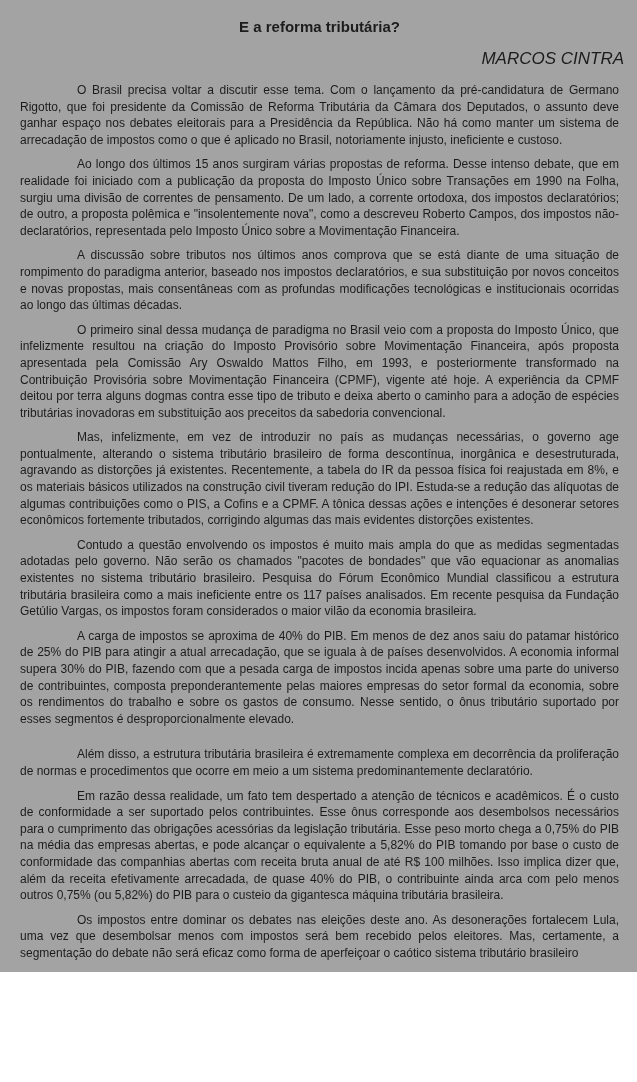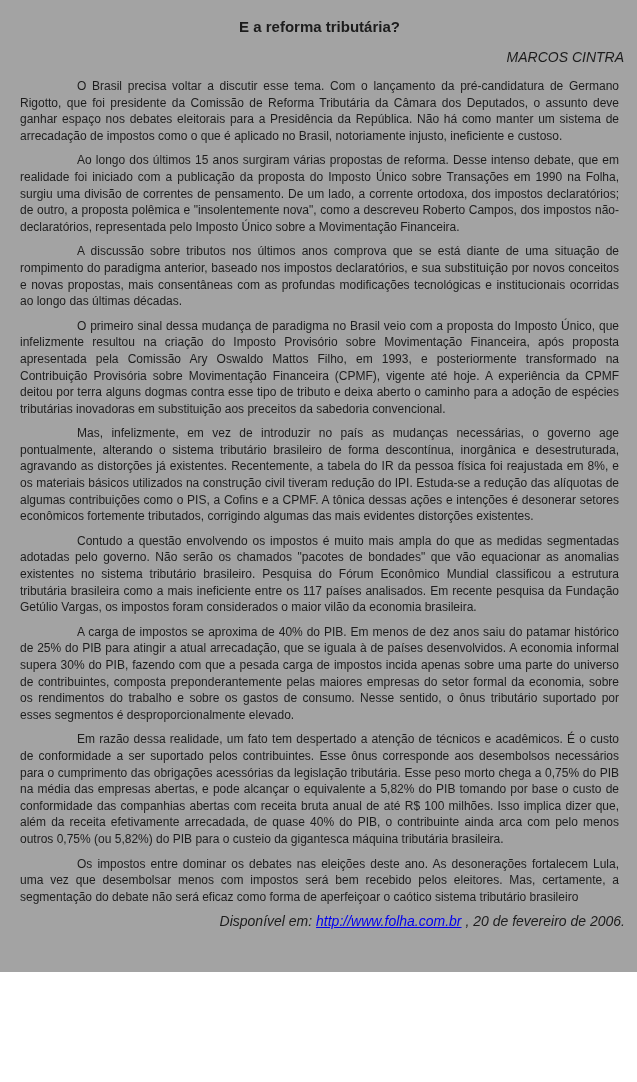--- a/index.html
+++ b/index.html
@@ -16,21 +16,21 @@
   }
   .title {
     text-align: center;
     font-weight: bold;
     font-size: 15px;
     margin: 2px 0 0 0;
   }
   .byline {
     text-align: right;
     font-style: italic;
-    font-size: 14px;
+    font-size: 17px;
     margin-top: 14px;
     padding-right: 3px;
   }
   .content { margin-top: 13px; }
   .para {
     font-size: 12px;
     line-height: 16.6px;
     text-align: justify;
     text-indent: 57px;
     margin: 8px;
@@ -60,20 +60,21 @@
   <div class="byline">MARCOS CINTRA</div>
 
   <div class="content">
     <p class="para">O Brasil precisa voltar a discutir esse tema. Com o lançamento da pré-candidatura de Germano Rigotto, que foi presidente da Comissão de Reforma Tributária da Câmara dos Deputados, o assunto deve ganhar espaço nos debates eleitorais para a Presidência da República. Não há como manter um sistema de arrecadação de impostos como o que é aplicado no Brasil, notoriamente injusto, ineficiente e custoso.</p>
     <p class="para">Ao longo dos últimos 15 anos surgiram várias propostas de reforma. Desse intenso debate, que em realidade foi iniciado com a publicação da proposta do Imposto Único sobre Transações em 1990 na Folha, surgiu uma divisão de correntes de pensamento. De um lado, a corrente ortodoxa, dos impostos declaratórios; de outro, a proposta polêmica e "insolentemente nova", como a descreveu Roberto Campos, dos impostos não-declaratórios, representada pelo Imposto Único sobre a Movimentação Financeira.</p>
     <p class="para">A discussão sobre tributos nos últimos anos comprova que se está diante de uma situação de rompimento do paradigma anterior, baseado nos impostos declaratórios, e sua substituição por novos conceitos e novas propostas, mais consentâneas com as profundas modificações tecnológicas e institucionais ocorridas ao longo das últimas décadas.</p>
     <p class="para">O primeiro sinal dessa mudança de paradigma no Brasil veio com a proposta do Imposto Único, que infelizmente resultou na criação do Imposto Provisório sobre Movimentação Financeira, após proposta apresentada pela Comissão Ary Oswaldo Mattos Filho, em 1993, e posteriormente transformado na Contribuição Provisória sobre Movimentação Financeira (CPMF), vigente até hoje. A experiência da CPMF deitou por terra alguns dogmas contra esse tipo de tributo e deixa aberto o caminho para a adoção de espécies tributárias inovadoras em substituição aos preceitos da sabedoria convencional.</p>
     <p class="para gap-small">Mas, infelizmente, em vez de introduzir no país as mudanças necessárias, o governo age pontualmente, alterando o sistema tributário brasileiro de forma descontínua, inorgânica e desestruturada, agravando as distorções já existentes. Recentemente, a tabela do IR da pessoa física foi reajustada em 8%, e os materiais básicos utilizados na construção civil tiveram redução do IPI. Estuda-se a redução das alíquotas de algumas contribuições como o PIS, a Cofins e a CPMF. A tônica dessas ações e intenções é desonerar setores econômicos fortemente tributados, corrigindo algumas das mais evidentes distorções existentes.</p>
     <p class="para">Contudo a questão envolvendo os impostos é muito mais ampla do que as medidas segmentadas adotadas pelo governo. Não serão os chamados "pacotes de bondades" que vão equacionar as anomalias existentes no sistema tributário brasileiro. Pesquisa do Fórum Econômico Mundial classificou a estrutura tributária brasileira como a mais ineficiente entre os 117 países analisados. Em recente pesquisa da Fundação Getúlio Vargas, os impostos foram considerados o maior vilão da economia brasileira.</p>
     <p class="para">A carga de impostos se aproxima de 40% do PIB. Em menos de dez anos saiu do patamar histórico de 25% do PIB para atingir a atual arrecadação, que se iguala à de países desenvolvidos. A economia informal supera 30% do PIB, fazendo com que a pesada carga de impostos incida apenas sobre uma parte do universo de contribuintes, composta preponderantemente pelas maiores empresas do setor formal da economia, sobre os rendimentos do trabalho e sobre os gastos de consumo. Nesse sentido, o ônus tributário suportado por esses segmentos é desproporcionalmente elevado.</p>
+    <p class="para gap-large">Além disso, a estrutura tributária brasileira é extremamente complexa em decorrência da proliferação de normas e procedimentos que ocorre em meio a um sistema predominantemente declaratório.</p>
     <p class="para">Em razão dessa realidade, um fato tem despertado a atenção de técnicos e acadêmicos. É o custo de conformidade a ser suportado pelos contribuintes. Esse ônus corresponde aos desembolsos necessários para o cumprimento das obrigações acessórias da legislação tributária. Esse peso morto chega a 0,75% do PIB na média das empresas abertas, e pode alcançar o equivalente a 5,82% do PIB tomando por base o custo de conformidade das companhias abertas com receita bruta anual de até R$ 100 milhões. Isso implica dizer que, além da receita efetivamente arrecadada, de quase 40% do PIB, o contribuinte ainda arca com pelo menos outros 0,75% (ou 5,82%) do PIB para o custeio da gigantesca máquina tributária brasileira.</p>
     <p class="para">Os impostos entre dominar os debates nas eleições deste ano. As desonerações fortalecem Lula, uma vez que desembolsar menos com impostos será bem recebido pelos eleitores. Mas, certamente, a segmentação do debate não será eficaz como forma de aperfeiçoar o caótico sistema tributário brasileiro</p>
   </div>
 
   <div class="footer">
     <span>Disponível em: </span><span class="link">http://www.folha.com.br</span><span> , 20 de fevereiro de 2006.</span>
   </div>
 
 </div>
 

